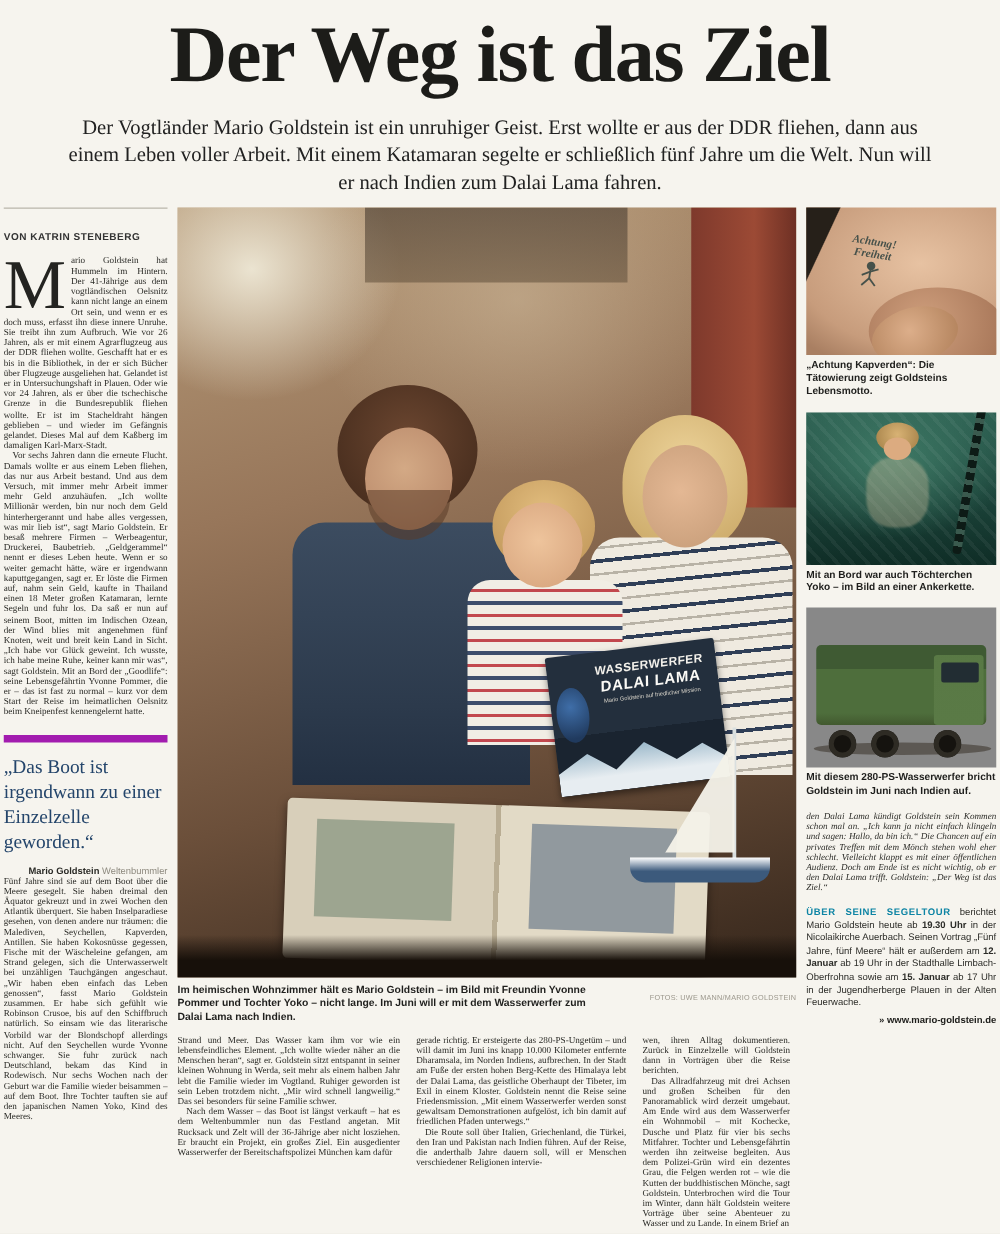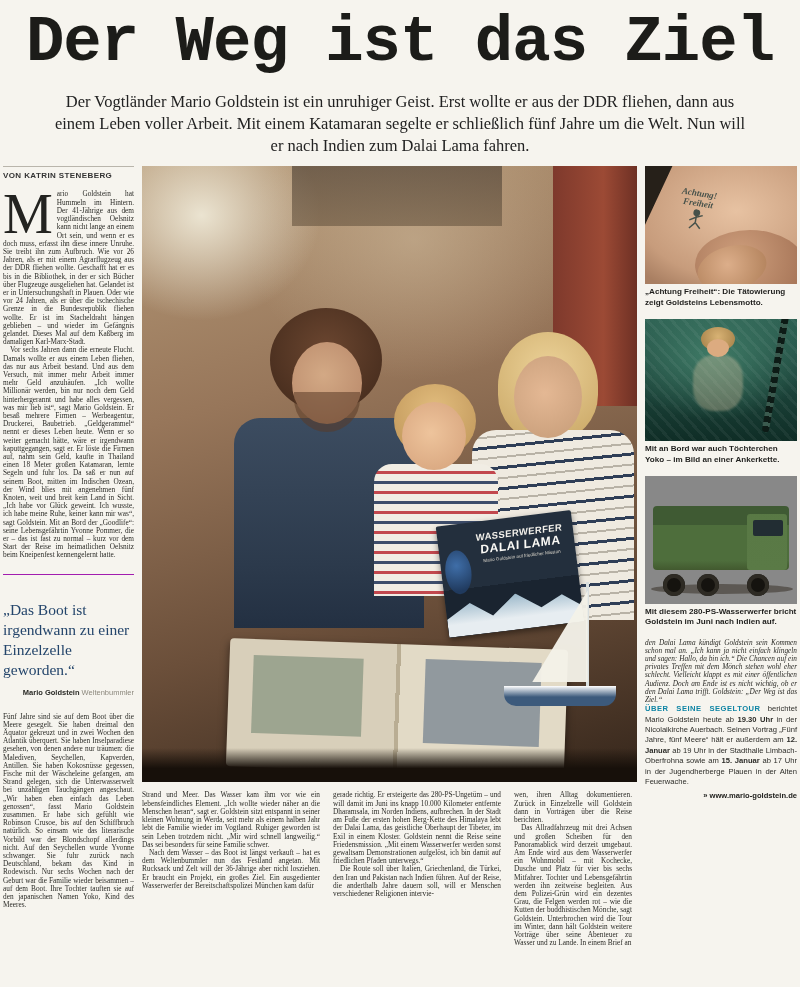--- a/index.html
+++ b/index.html
@@ -3,38 +3,38 @@
 <meta charset="utf-8">
 <style>
   * { margin:0; padding:0; box-sizing:border-box; }
   html,body { width:800px; }
   body { background:#e9e7e0; font-family:"Liberation Serif", serif; }
   .page { position:relative; width:800px; height:987px; background:#f6f4ee; overflow:hidden;
           padding:10px 3px 0 3px; color:#2a2a26; }
 
   
   .masthead { text-align:center; }
-  .headline { font-family:Liberation Mono, monospace; font-weight:700; font-size:64px; line-height:1.05;
+  .headline { font-family:Liberation Serif, serif; font-weight:700; font-size:64px; line-height:1.05;
               color:#1c1c19; letter-spacing:-1px; }
   .subhead  { margin:14px auto 10px auto; width:700px; font-size:16.5px; line-height:1.32; color:#222; }
 
   
   .content { display:flex; gap:8px; margin-top:6px; }
   .col-left   { width:131px; flex:none; }
   .col-center { width:495px; flex:none; }
   .col-right  { flex:1; min-width:0; }
 
   
   .byline { font-family:"Liberation Sans", sans-serif; font-weight:700; font-size:8px; letter-spacing:.4px;
-            color:#333; margin-bottom:10px; border-top:1px solid #b9b5ab; padding-top:4px; }
+            color:#333; margin-bottom:10px; border-top:1px solid #b9b5ab; padding-top:18px; }
   .story p { font-size:7.3px; line-height:8.2px; text-align:justify; color:#2b2b27; }
   .story p + p { text-indent:7px; }
   .dropcap { float:left; font-size:56px; line-height:44px; padding:2px 4px 0 0; font-weight:400;
              color:#232320; font-family:"Liberation Serif", serif; }
-  .quote-block { margin:14px 0 16px 0; border-top:1px solid #a21caf; padding-top:25px; }
+  .quote-block { margin:14px 0 0 0; border-top:6px solid #a21caf; padding-top:10px; }
   .quote-text { font-size:15.5px; line-height:20px; color:#24456b; font-family:"Liberation Serif", serif; }
   .quote-attr { margin-top:8px; font-family:"Liberation Sans", sans-serif; font-size:7.5px;text-align:right; }
   .quote-attr .who { font-weight:700; color:#2a2a26; }
   .quote-attr .role { color:#8d897e; }
 
   
   .ph { position:relative; overflow:hidden; background:#888; }
   .abs { position:absolute; }
 
   .photo-main { width:495px; height:616px;
@@ -146,21 +146,21 @@
                 background:linear-gradient(180deg,#3f5a33 0 30%, #4e6e3c 30% 85%, #42592f 100%); }
   .truck-cab { right:10px; top:38px; width:40px; height:56px; border-radius:3px;
                background:linear-gradient(180deg,#55754142 0, #5a7a46 100%); background-color:#5a7a46; }
   .truck-win { right:14px; top:44px; width:30px; height:16px; background:#222d33; border-radius:2px; }
   .wheel { bottom:8px; width:22px; height:22px; border-radius:50%; background:#15130f;
            box-shadow:inset 0 0 0 4px #2e2b24; }
 
   .sidebar-text { margin-top:2px; }
   .sidebar-text p { font-size:7.3px; line-height:8.2px; text-align:justify; color:#2b2b27;font-style:italic; }
 
-  .infobox { font-family:"Liberation Sans", sans-serif; font-size:7.6px; line-height:10.4px;
+  .infobox { margin-top:10px; font-family:"Liberation Sans", sans-serif; font-size:7.6px; line-height:10.4px;
              color:#2c2c28; text-align:justify; }
   .infobox .lead { font-weight:700; color:#0d84a4; letter-spacing:.5px; }
   .infobox .b { font-weight:700; }
   .infobox .link { display:block; text-align:right; font-weight:700; color:#1d1d1a; margin-top:3px;
                    text-decoration:none; }
 </style>
 </head>
 <body>
 
 <div class="page">
@@ -212,20 +212,24 @@
         <div class="abs album">
           <div class="abs album-ph1"></div>
           <div class="abs album-ph2"></div>
         </div>
         <div class="abs boat-mast"></div>
         <div class="abs boat-sail"></div>
         <div class="abs boat-hull"></div>
         <div class="abs table-dark"></div>
       </div>
 
+      <div class="caption-row">
+        <div class="caption-main">Im heimischen Wohnzimmer hält es Mario Goldstein – im Bild mit Freundin Yvonne Pommer und Tochter Yoko – nicht lange. Im Juni will er mit dem Wasserwerfer zum Dalai Lama nach Indien.</div>
+        <div class="credit">FOTOS: UWE MANN/MARIO GOLDSTEIN</div>
+      </div>
 
       <div class="bottom-cols story">
         <div class="bcol-b">
           <p>Strand und Meer. Das Wasser kam ihm vor wie ein lebensfeindliches Element. „Ich wollte wieder näher an die Menschen heran“, sagt er. Goldstein sitzt entspannt in seiner kleinen Wohnung in Werda, seit mehr als einem halben Jahr lebt die Familie wieder im Vogtland. Ruhiger geworden ist sein Leben trotzdem nicht. „Mir wird schnell langweilig.“ Das sei besonders für seine Familie schwer.</p>
           <p>Nach dem Wasser – das Boot ist längst verkauft – hat es dem Weltenbummler nun das Festland angetan. Mit Rucksack und Zelt will der 36-Jährige aber nicht losziehen. Er braucht ein Projekt, ein großes Ziel. Ein ausgedienter Wasserwerfer der Bereitschaftspolizei München kam dafür</p>
         </div>
         <div class="bcol-c">
           <p>gerade richtig. Er ersteigerte das 280-PS-Ungetüm – und will damit im Juni ins knapp 10.000 Kilometer entfernte Dharamsala, im Norden Indiens, aufbrechen. In der Stadt am Fuße der ersten hohen Berg-Kette des Himalaya lebt der Dalai Lama, das geistliche Oberhaupt der Tibeter, im Exil in einem Kloster. Goldstein nennt die Reise seine Friedensmission. „Mit einem Wasserwerfer werden sonst gewaltsam Demonstrationen aufgelöst, ich bin damit auf friedlichen Pfaden unterwegs.“</p>
           <p>Die Route soll über Italien, Griechenland, die Türkei, den Iran und Pakistan nach Indien führen. Auf der Reise, die anderthalb Jahre dauern soll, will er Menschen verschiedener Religionen intervie-</p>
         </div>
@@ -250,21 +254,21 @@
                 <line x1="10" y1="9" x2="3" y2="13"></line>
                 <line x1="10" y1="9" x2="17" y2="6"></line>
                 <line x1="10" y1="15" x2="4" y2="22"></line>
                 <line x1="10" y1="15" x2="16" y2="21"></line>
               </g>
             </svg>
           </div>
           <div class="abs hand1"></div>
           <div class="abs hand2"></div>
         </div>
-        <div class="fig-cap">„Achtung Freiheit“: Die Tätowierung zeigt Goldsteins Lebensmotto.</div>
+        <div class="fig-cap">„Achtung Kapverden“: Die Tätowierung zeigt Goldsteins Lebensmotto.</div>
       </div>
 
 
       <div class="fig">
         <div class="ph photo-yoko">
           <div class="abs yoko-body"></div>
           <div class="abs yoko-hair"></div>
           <div class="abs yoko-face"></div>
           <div class="abs chain"></div>
         </div>

